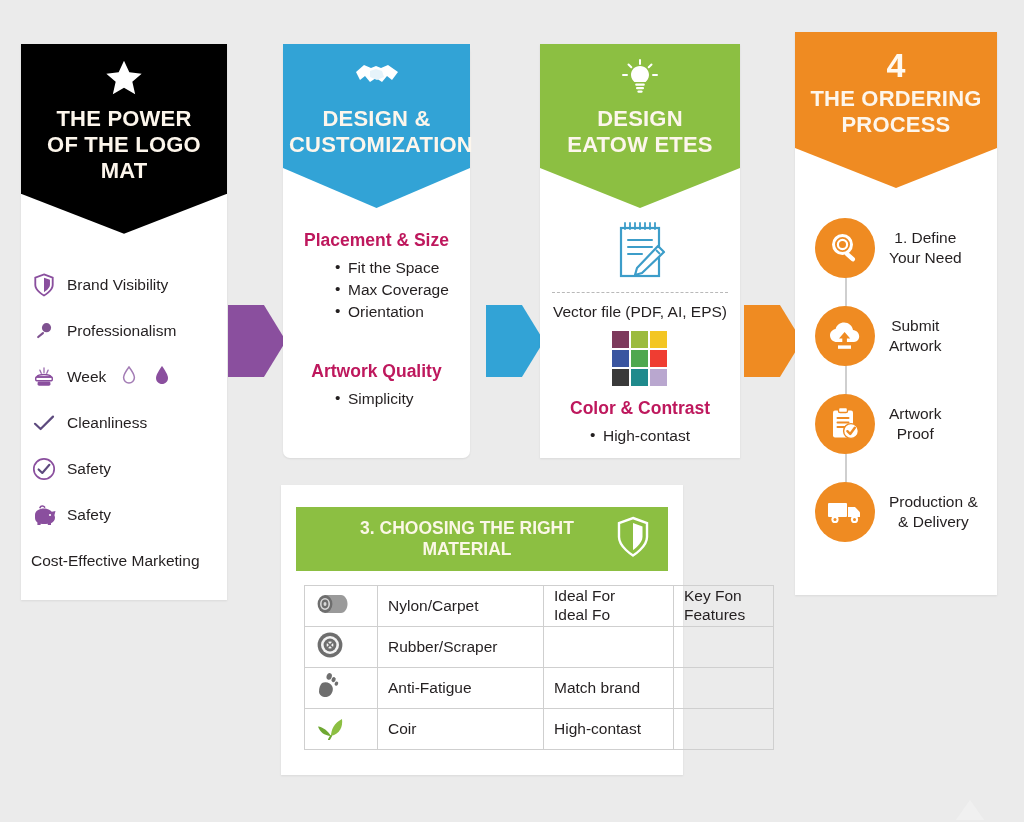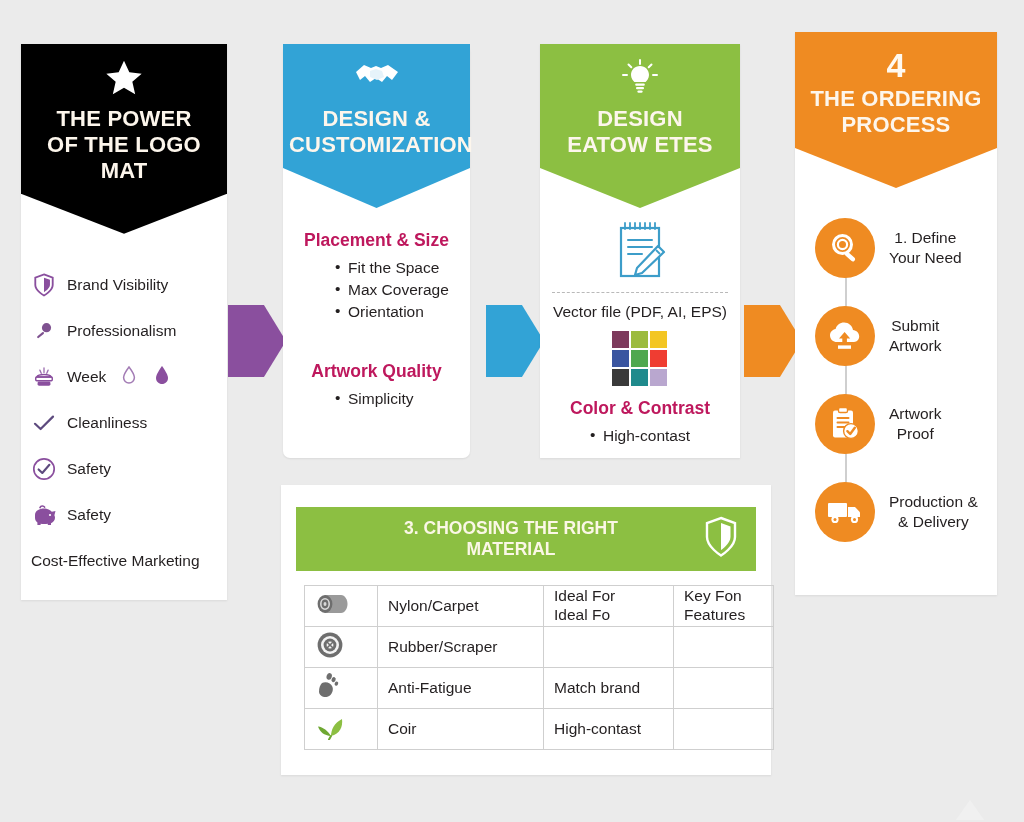--- a/index.html
+++ b/index.html
@@ -212,21 +212,21 @@
     color: #231f20;
     line-height: 1.3;
     white-space: pre-line;
   }
 
   
   #panel-material {
     position: absolute;
     left: 281px;
     top: 485px;
-    width: 490px;
+    width: 402px;
     height: 290px;
     background: #ffffff;
     box-shadow: 0 1px 2px rgba(0,0,0,0.08);
   }
   .mat-header {
     margin: 22px 15px 0 15px;
     background: #8cbf42;
     display: flex;
     align-items: center;
     justify-content: space-between;

